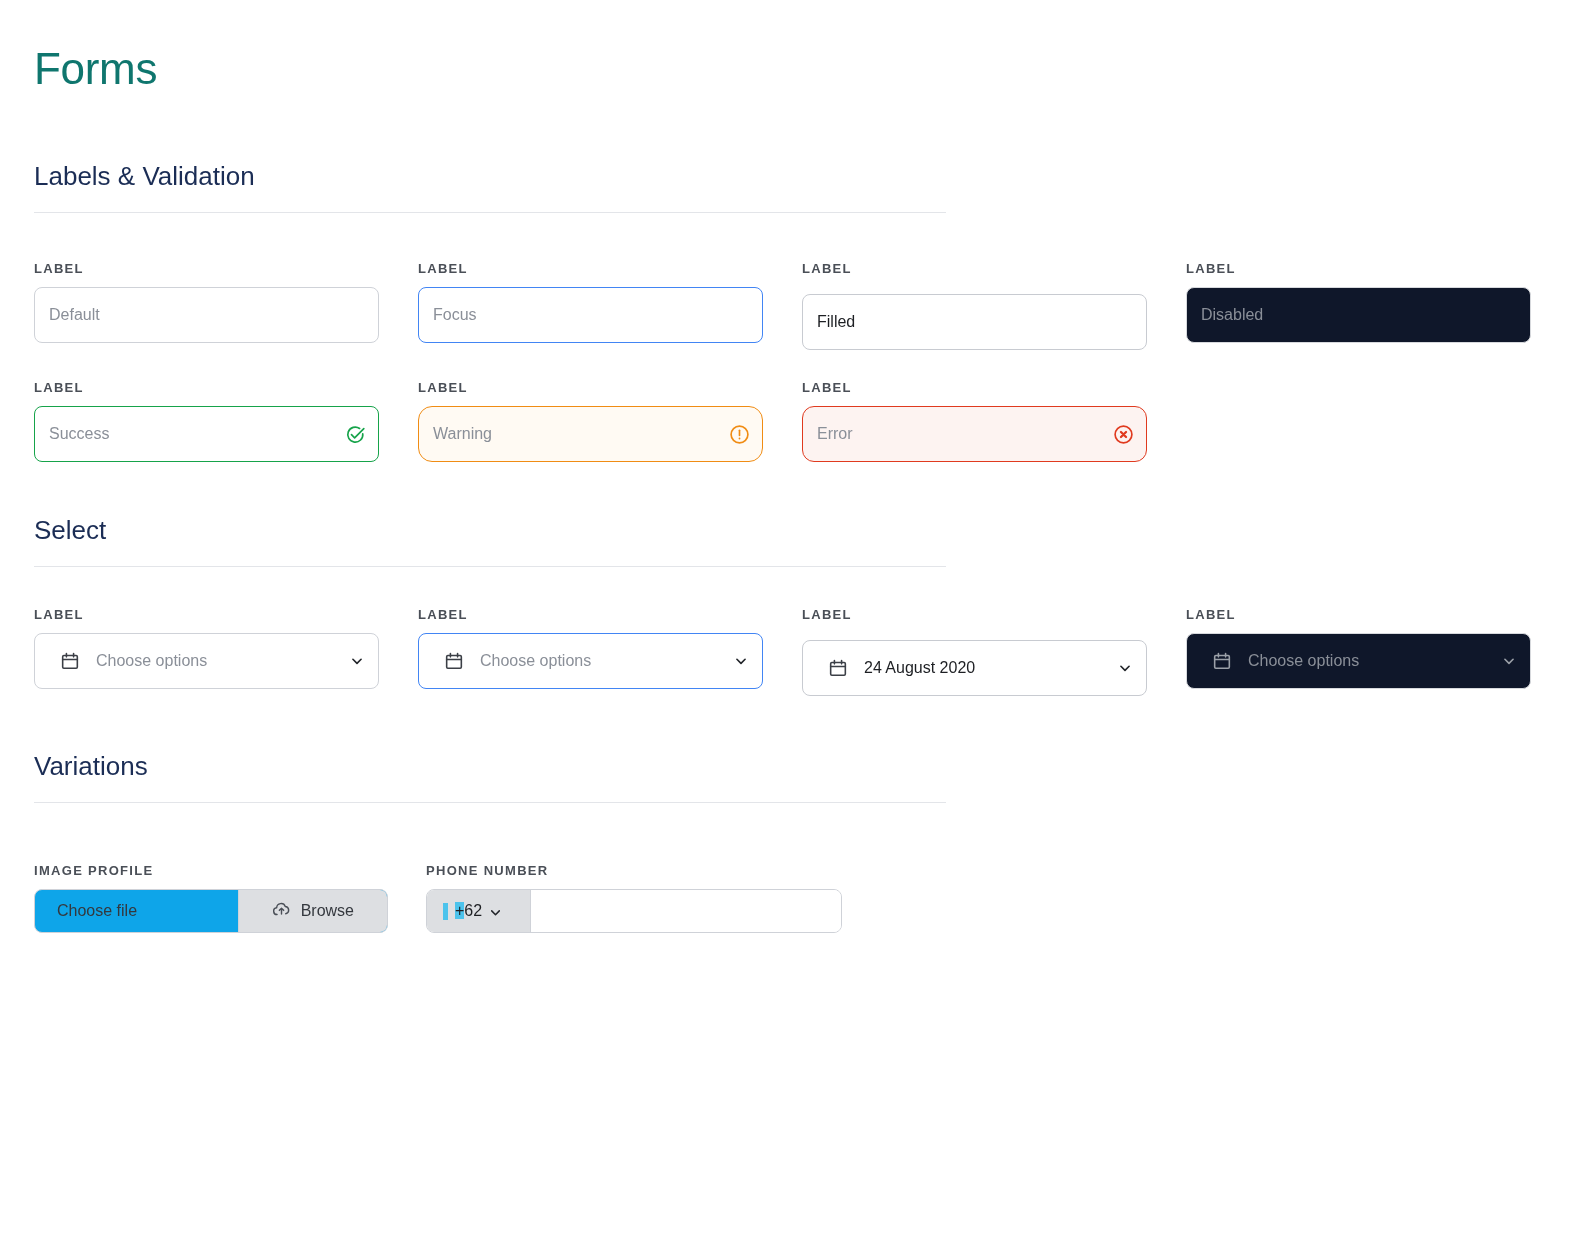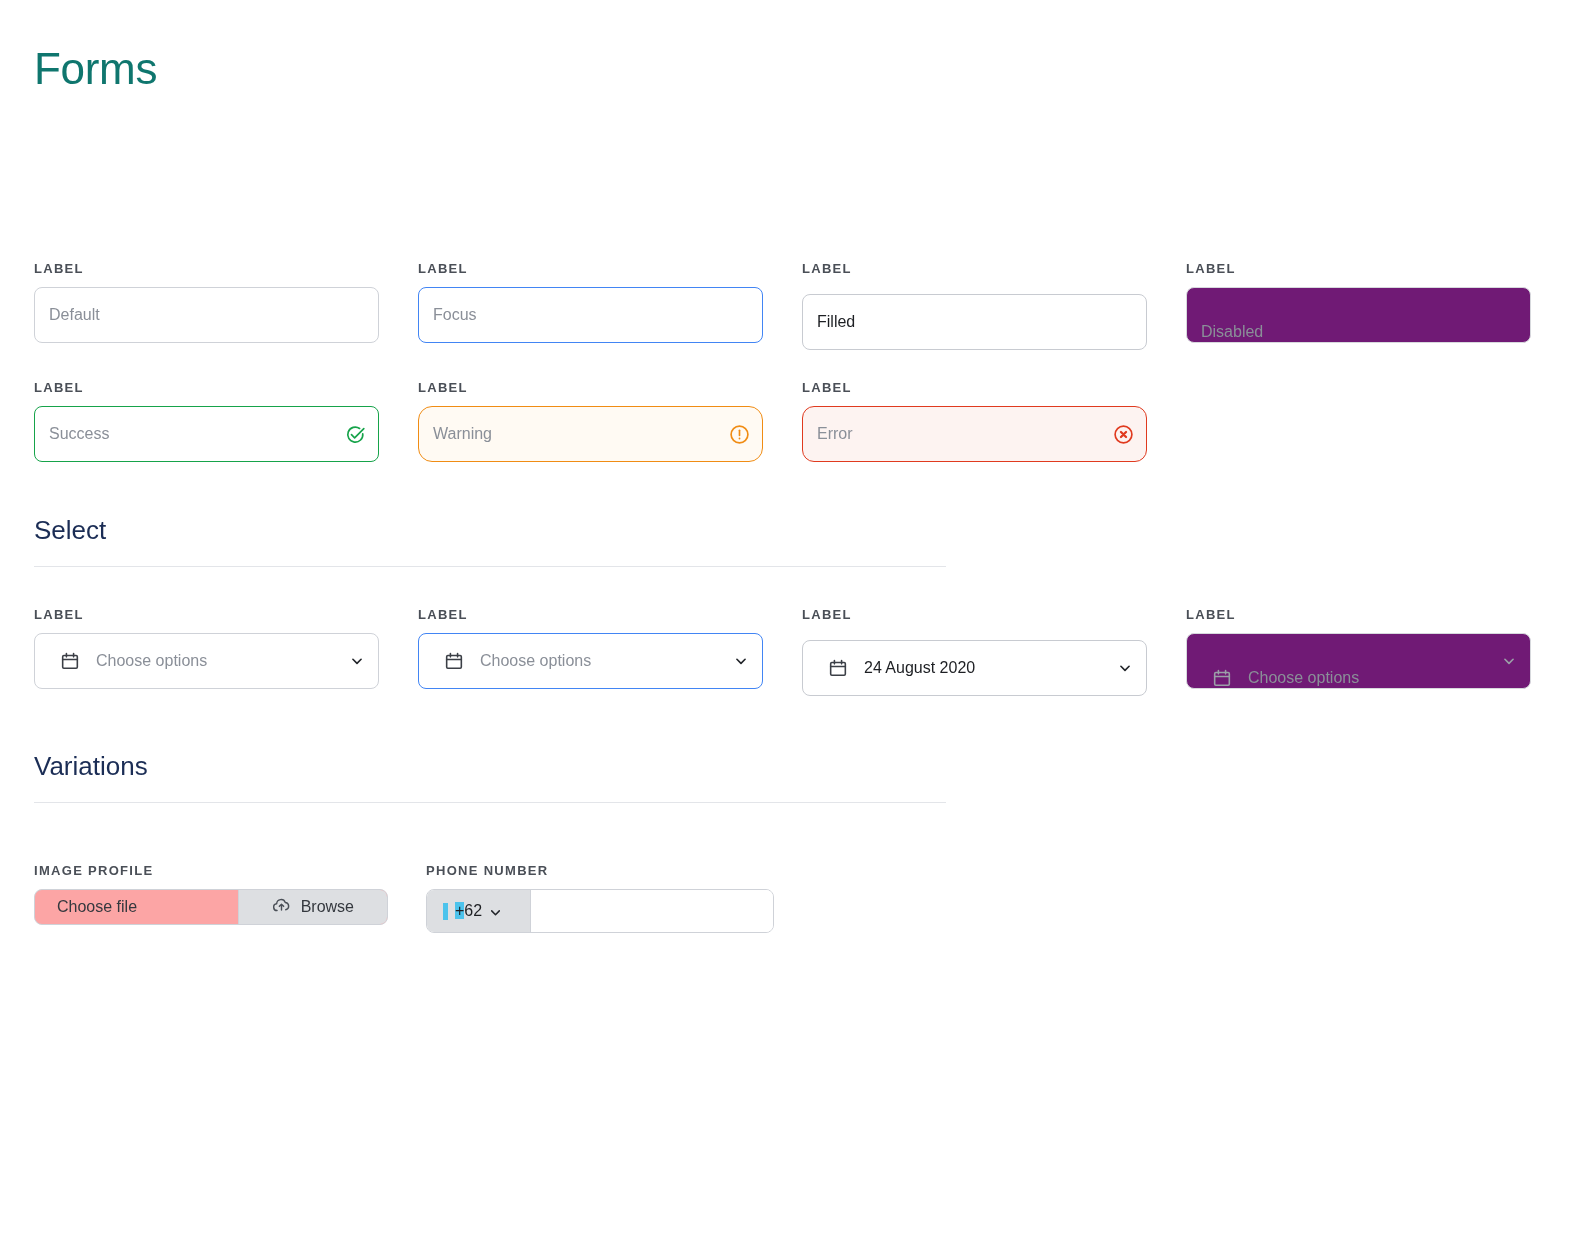--- a/index.html
+++ b/index.html
@@ -81,23 +81,22 @@
     color: #8a8f98;
     line-height: 20px;
     white-space: nowrap;
   }
   .control .txt.value { color: #1d1f23; }
 
   
   .control.focus  { border-color: #4285f4; }
   .control.filled { border-color: #c8cbd1; margin-top: 17px; }
   .control.disabled {
-    background: #701a75;
+    background: #0f172a;
     border-color: #d7d9dd;
-    align-items: flex-end;
   }
   .control.success { border-color: #16a34a; }
   .control.warning { border-color: #f08c14; background: #fffaf3; border-radius: 14px; }
   .control.error   { border-color: #e03a1f; background: #fdf3f1; border-radius: 12px; }
 
   .state-icon {
     position: absolute;
     right: 12px;
     top: 50%;
     transform: translateY(-50%);
@@ -128,24 +127,24 @@
     height: 14px;
     color: #22252a;
   }
   .control.select.disabled .chev { color: #9ba0a8; }
   .control.select.focus { border-color: #4285f4; }
 
   
   .filebox {
     position: relative;
     width: 354px;
-    height: 36px;
+    height: 44px;
     border: 1px solid #cfd2d8;
     border-radius: 8px;
-    background: #fca5a5;
+    background: #0ea5e9;
     display: flex;
     align-items: center;
     overflow: hidden;
   }
   .filebox .fname {
     flex: 1 1 auto;
     padding-left: 22px;
     font-size: 16px;
     color: #34383e;
     white-space: nowrap;
@@ -162,21 +161,21 @@
     font-size: 16px;
     color: #34383e;
     cursor: pointer;
     white-space: nowrap;
   }
   .browse-btn svg { width: 19px; height: 19px; color: #4a4f57; }
 
   
   .phonebox {
     position: relative;
-    width: 348px;
+    width: 416px;
     height: 44px;
     border: 1px solid #cfd2d8;
     border-radius: 8px;
     background: #ffffff;
     display: flex;
     align-items: stretch;
     overflow: hidden;
   }
   .phone-prefix {
     flex: 0 0 auto;
@@ -207,20 +206,24 @@
     background: #ffffff;
   }
 </style>
 </head>
 <body>
 
 <div class="page">
 
   <h1 class="page-title">Forms</h1>
 
+  <div class="section" style="top:160px;">
+    <div class="section-title">Labels &amp; Validation</div>
+    <div class="section-rule"></div>
+  </div>
 
   <div class="field" style="left:34px; top:261px;">
     <div class="field-label">LABEL</div>
     <div class="control">
       <span class="txt">Default</span>
     </div>
   </div>
 
   <div class="field" style="left:418px; top:261px;">
     <div class="field-label">LABEL</div>

